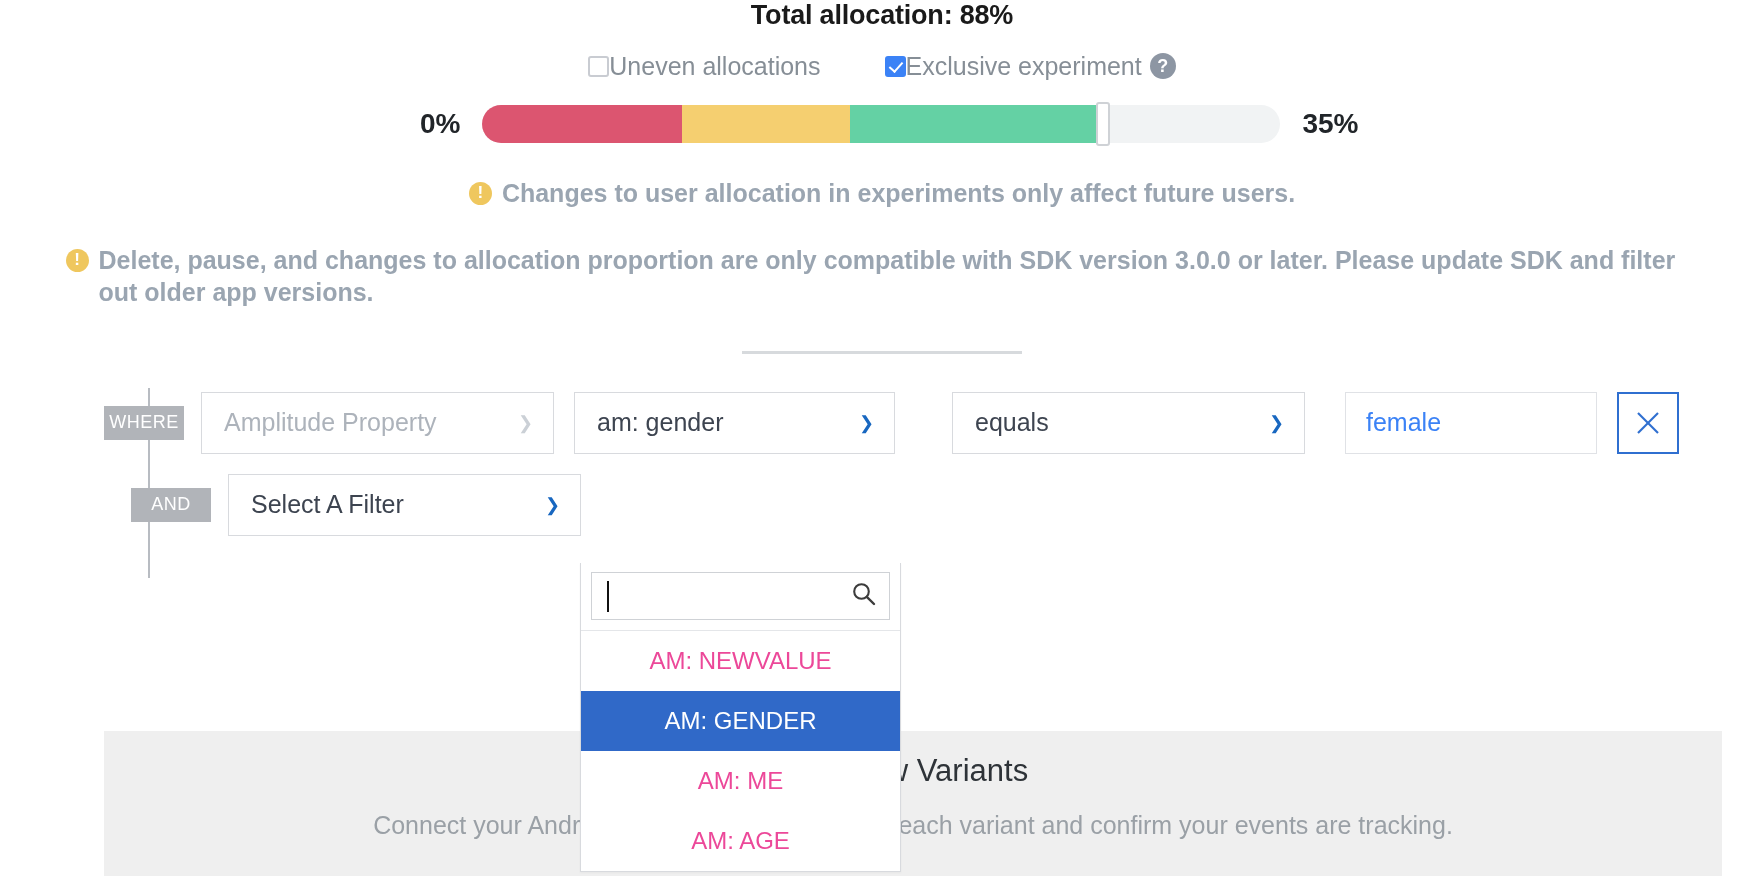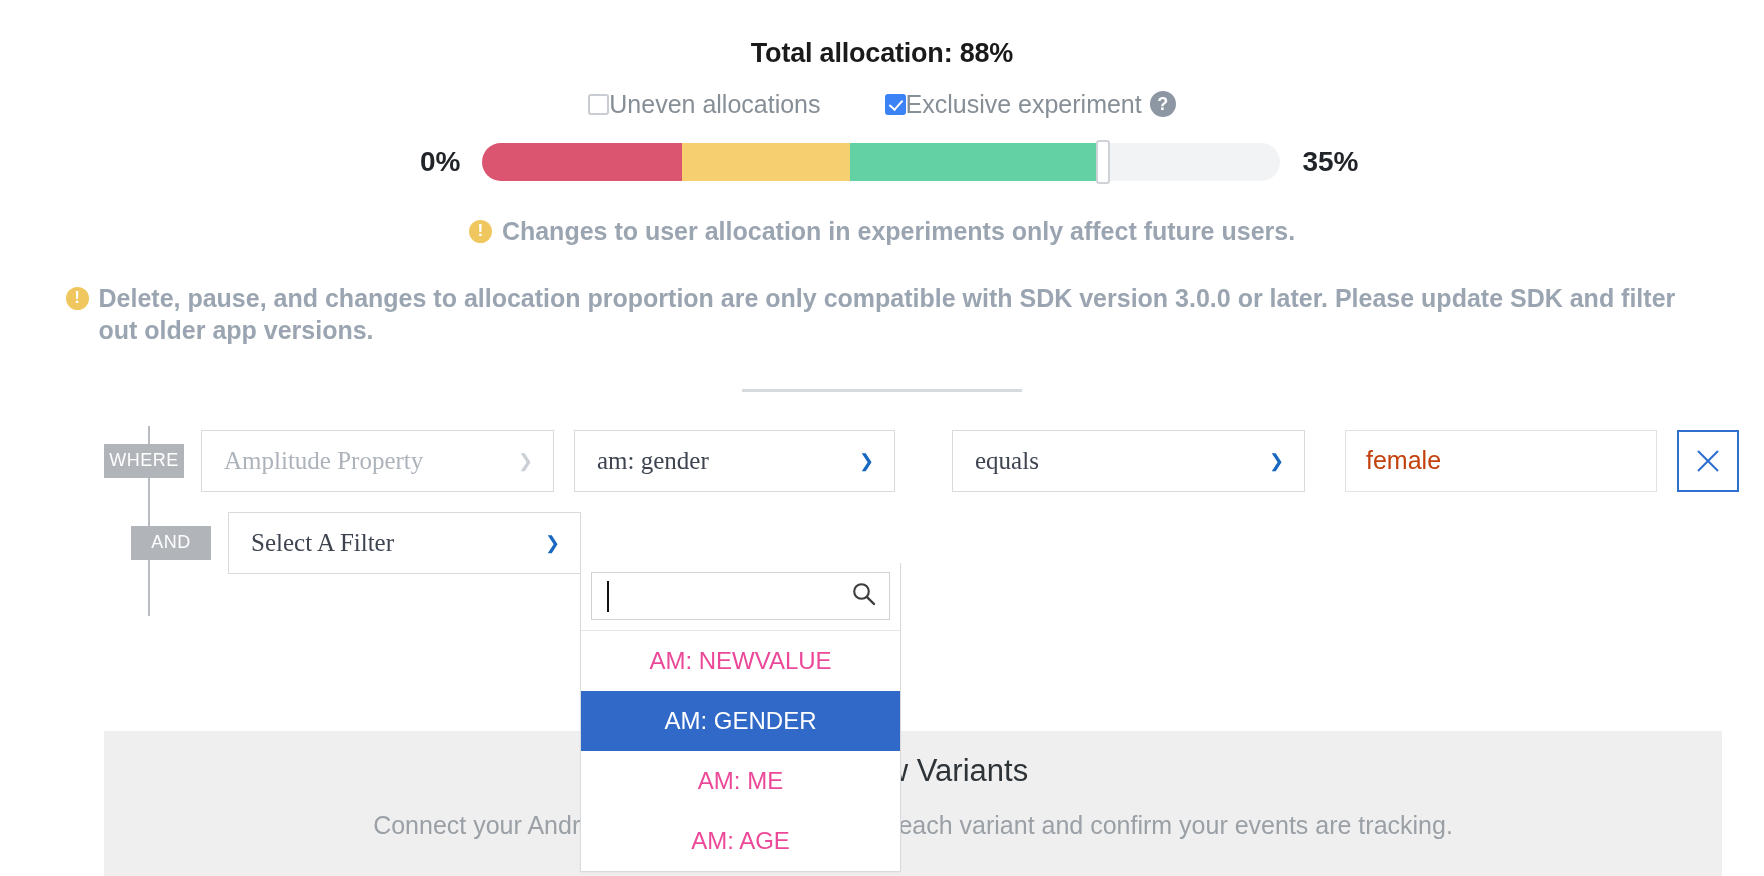--- a/index.html
+++ b/index.html
@@ -18,21 +18,20 @@
     height: 876px;
     background: #ffffff;
   }
 
   
   .alloc-title {
     text-align: center;
     font-size: 27px;
     font-weight: bold;
     color: #1a1a1a;
-    padding-top: 38px;
     letter-spacing: -0.2px;
   }
 
   .checkbox-row {
     display: flex;
     justify-content: center;
     align-items: center;
     gap: 64px;
     margin-top: 22px;
   }
@@ -201,43 +200,42 @@
     height: 62px;
     border: 1px solid #d8dade;
     background: #ffffff;
     display: flex;
     align-items: center;
     justify-content: space-between;
     padding: 0 20px 0 22px;
     font-size: 25px;
     color: #3d4450;
     flex: none;
-    font-family: Liberation Serif, serif;
   }
   .select.placeholder { color: #adb3bb; }
   .select.w-prop { width: 353px; }
   .select.w-val  { width: 321px; }
   .select.w-op   { width: 353px; margin-left: 36px; }
   .caret {
     font-size: 18px;
     line-height: 1;
     color: #1867c0;
     margin-left: 10px;
   }
   .caret.muted { color: #cbd0d6; }
   .textbox {
-    width: 312px;
+    width: 252px;
     height: 62px;
     border: 1px solid #e0e2e6;
     background: #ffffff;
     display: flex;
     align-items: center;
     padding: 10px 20px;
     font-size: 25px;
-    color: #c2410c;
+    color: #3b82f6;
     flex: none;
   }
   .gap-18 { width: 20px; flex: none; }
   .gap-22 { width: 21px; flex: none; }
   .gap-38 { width: 40px; flex: none; }
   .remove-btn {
     width: 62px;
     height: 62px;
     border: 2px solid #2f6fd0;
     background: #ffffff;

